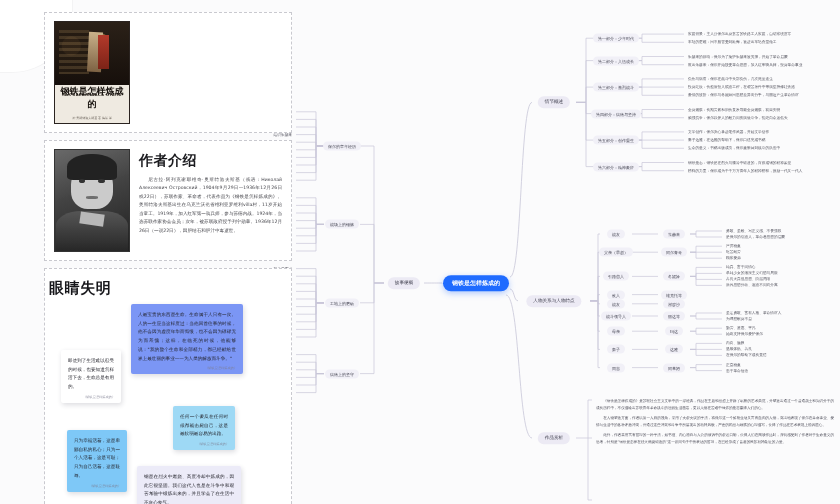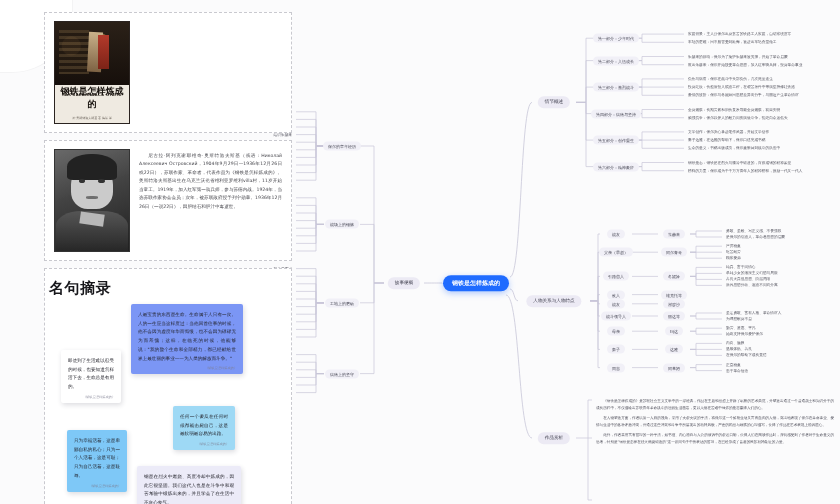--- a/index.html
+++ b/index.html
@@ -214,27 +214,28 @@
         <div class="author-photo">
           <div class="ap-body"></div>
           <div class="ap-face"></div>
           <div class="ap-hair"></div>
           <div class="ap-eyeL"></div>
           <div class="ap-eyeR"></div>
           <div class="ap-mouth"></div>
           <div class="ap-collar"></div>
         </div>
         <div class="doc-body">
+          <div class="doc-title">作者介绍</div>
           <div class="doc-p">尼古拉·阿列克谢耶维奇·奥斯特洛夫斯基（俄语：Николай Алексеевич Островский，1904年9月29日—1936年12月26日或22日），苏联作家、革命者，代表作品为《钢铁是怎样炼成的》。奥斯特洛夫斯基出生在乌克兰沃伦省维利亚罗维利villa村，11岁开始当童工。1919年，加入红军第一骑兵师，参与苏德内战。1924年，当选苏联作家协会会员；次年，被苏联政府授予列宁勋章。1936年12月26日（一说22日），因胆结石和胆汁中毒逝世。</div>
         </div>
       </div>
     </div>
 
     <div class="dash-card plain" style="border:1px dashed #c9c9cf; padding:0; height:246px; position:relative;">
-      <div class="quotes-head">名句摘录</div>
+      <div class="quotes-head">眼睛失明</div>
       <div class="quote-area" id="quote-area">
           <div class="sticky" style="left: 16px; top: 48px; width: 60px; background: rgb(255, 255, 255);">
             <div>即使到了生活难以忍受的时候，也要知道怎样活下去，生命总是有用的。</div>
             <div class="src">《钢铁是怎样炼成的》</div>
           </div>
           <div class="sticky" style="left: 86px; top: 2px; width: 112px; background: rgb(123, 150, 245);">
             <div>人最宝贵的东西是生命。生命属于人只有一次。人的一生应当这样度过：当他回首往事的时候，他不会因为虚度年华而悔恨，也不会因为碌碌无为而羞愧；这样，在临死的时候，他能够说："我的整个生命和全部精力，都已经献给世界上最壮丽的事业——为人类的解放而斗争。"</div>
             <div class="src">《钢铁是怎样炼成的》</div>
           </div>
           <div class="sticky" style="left: 128px; top: 104px; width: 62px; background: rgb(158, 217, 245);">

